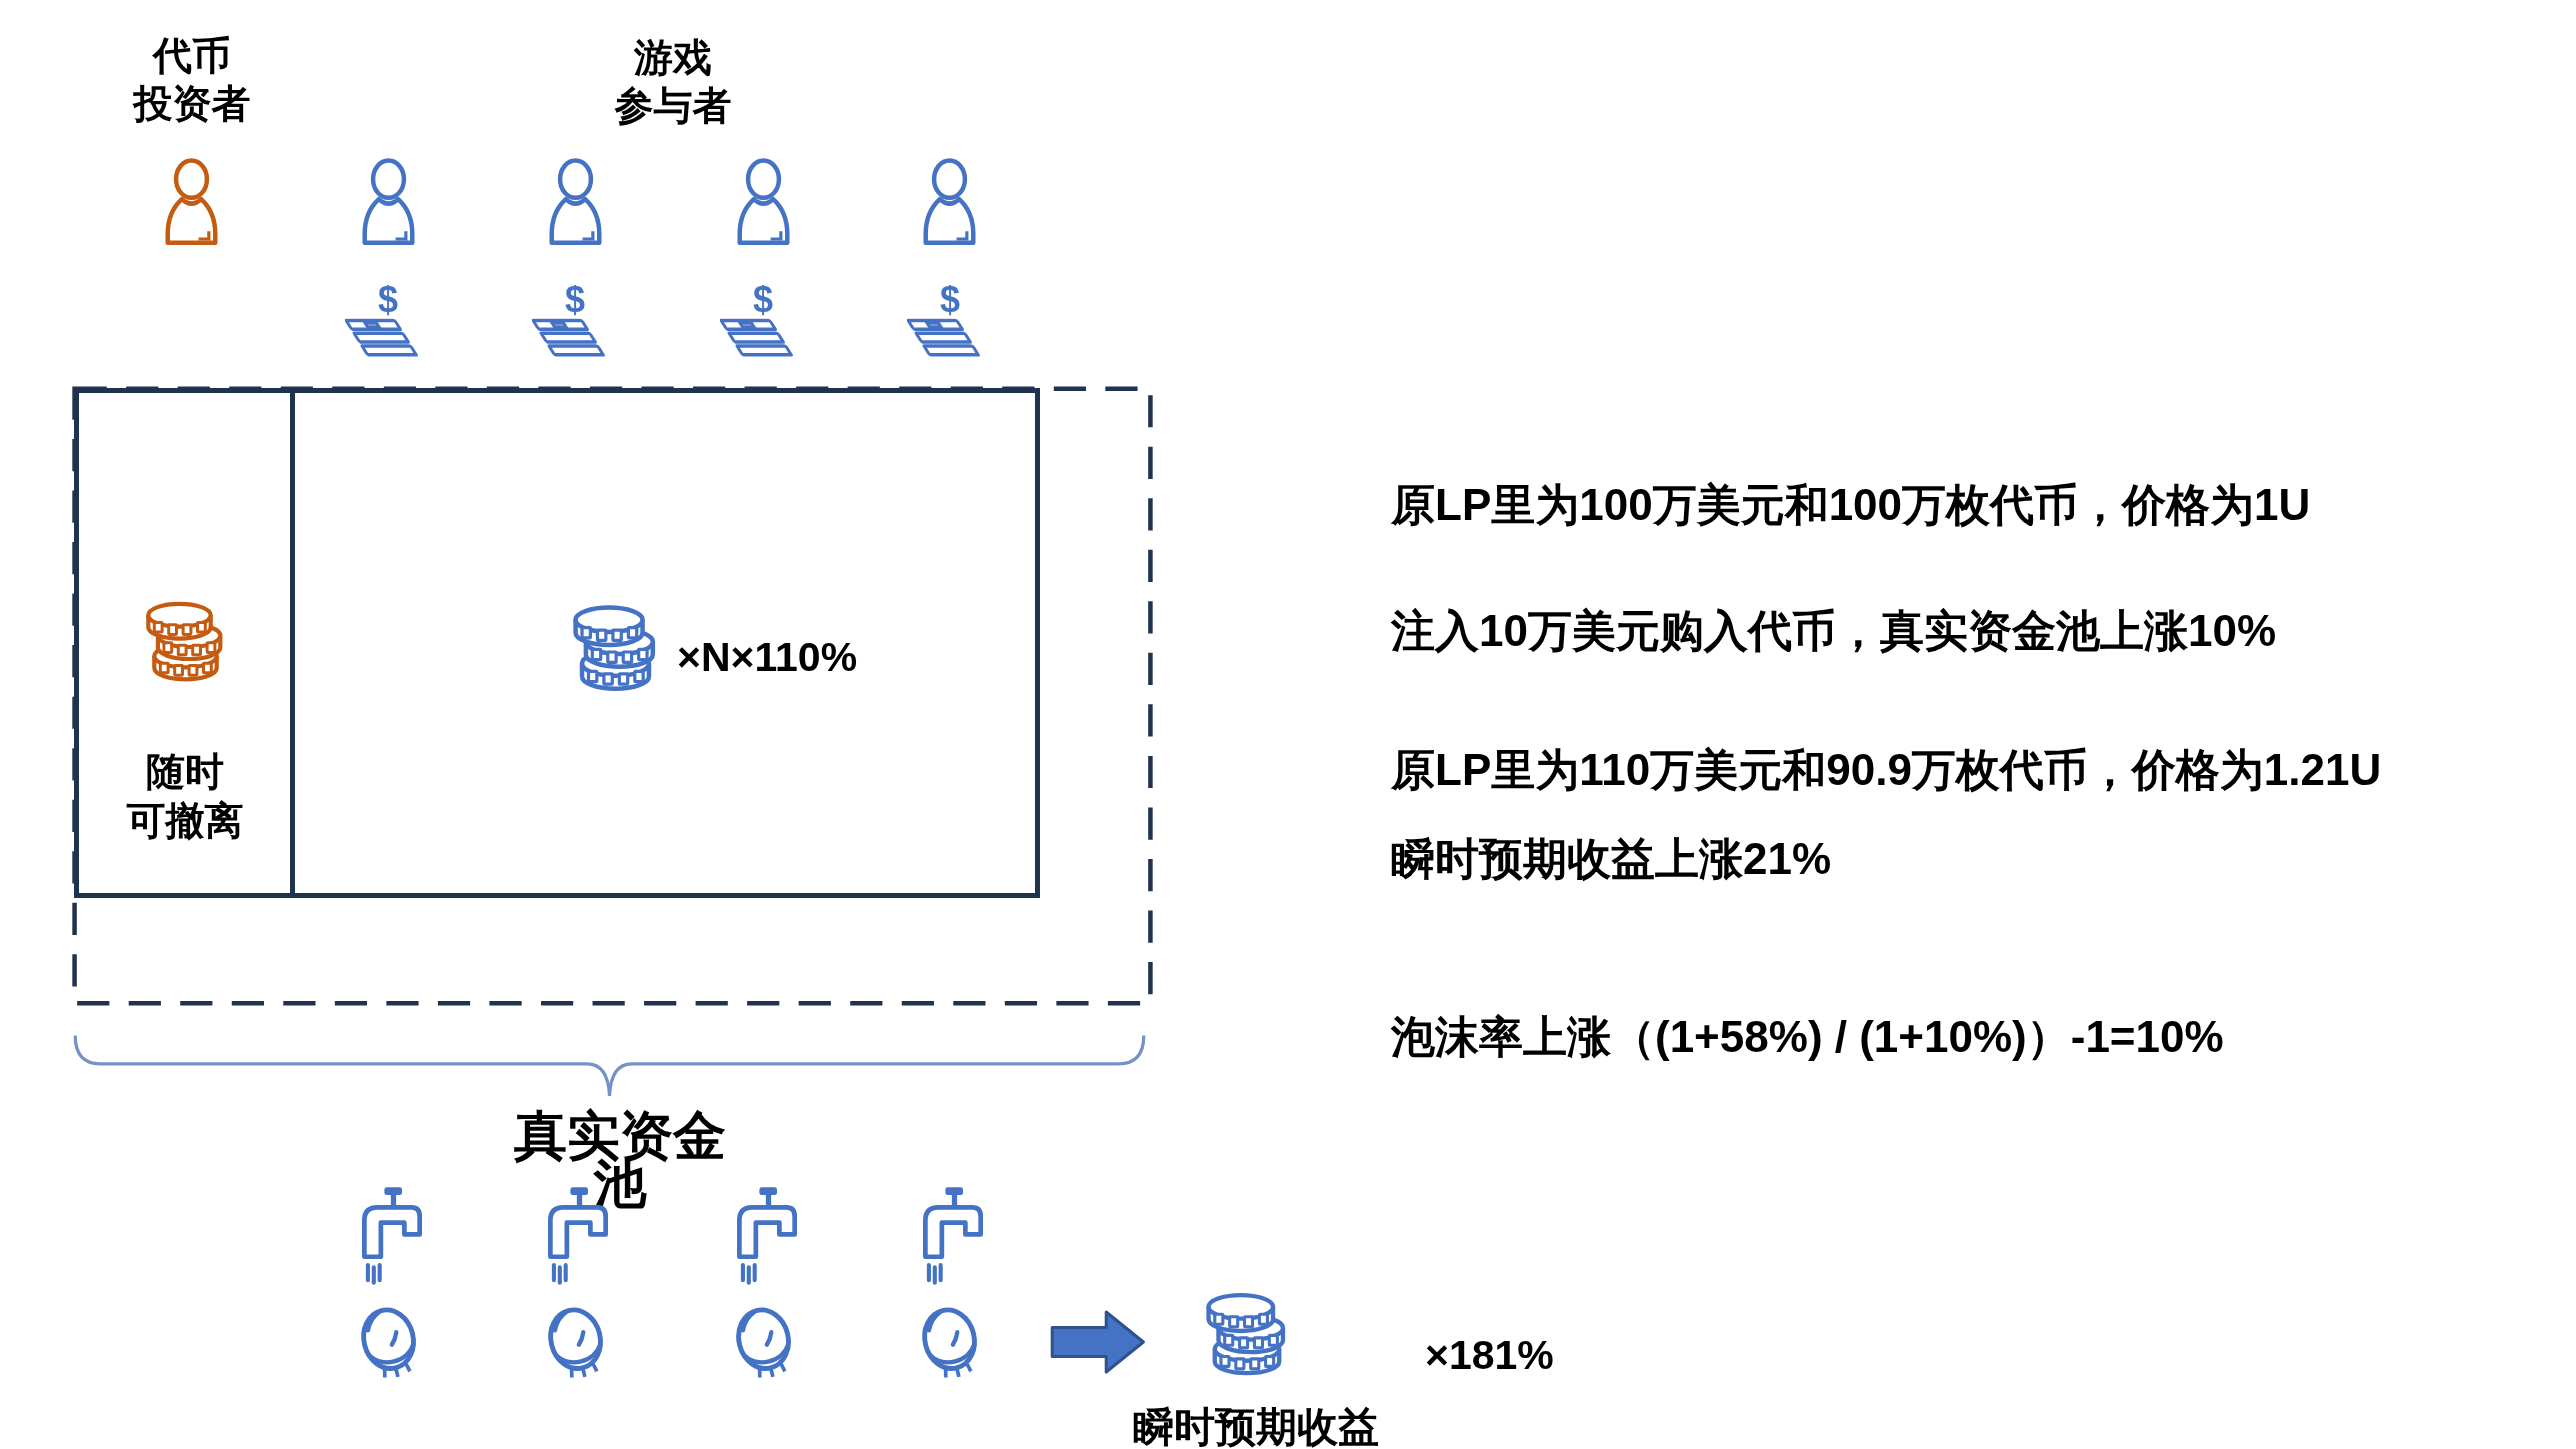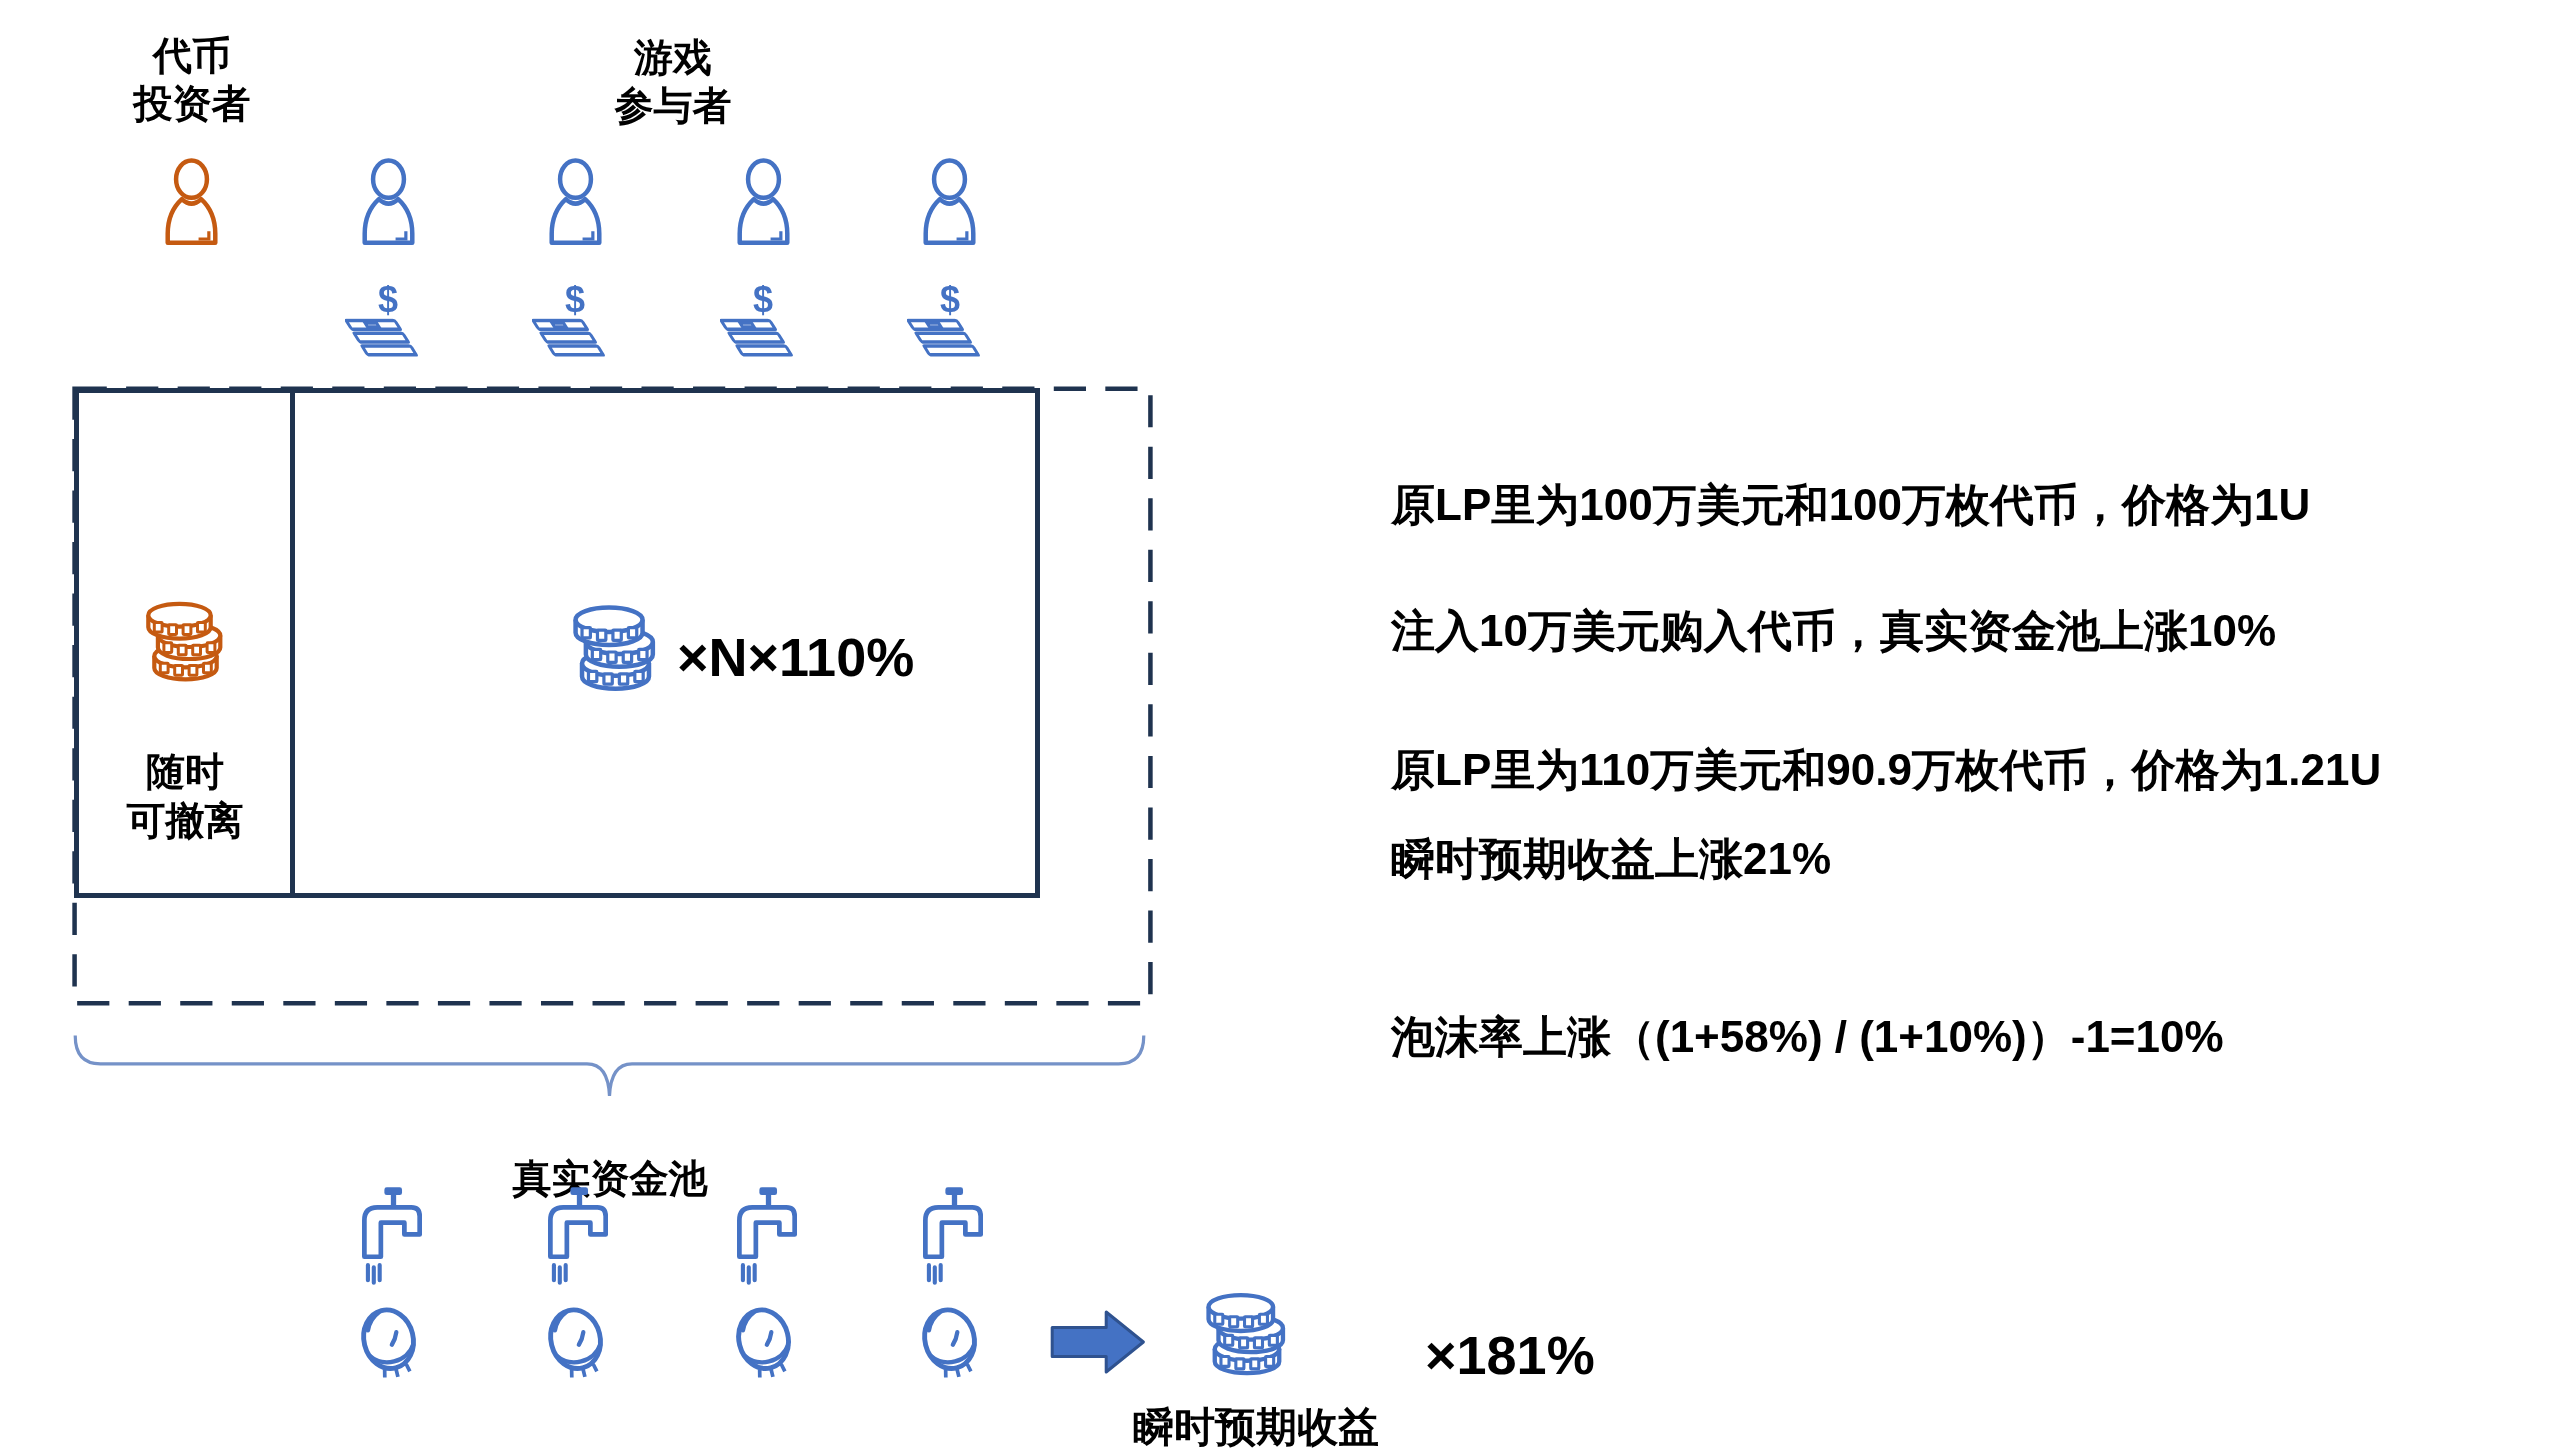--- a/index.html
+++ b/index.html
@@ -1,21 +1,21 @@
 <!DOCTYPE html>
 <html style="font-size:10.3px"><head>
 <meta charset="utf-8">
 <style>
   html,body{margin:0;padding:0;background:#ffffff;}
   body{width:2576px;height:1449px;position:relative;overflow:hidden;
        font-family:"Liberation Sans","DejaVu Sans",sans-serif;color:#000;}
   .abs{position:absolute;}
   .lbl{font-weight:700;text-align:center;white-space:pre-line;line-height:48px;font-size:39px;color:#000;}
   .note{position:absolute;left:1391px;font-weight:700;font-size:44px;line-height:53px;white-space:nowrap;color:#000;margin-top:36px;}
-  .mult{font-weight:700;font-size:54px;line-height:54px;white-space:nowrap;color:#000;}
+  .mult{font-weight:700;font-size:41px;line-height:54px;white-space:nowrap;color:#000;}
   .dollar{font-weight:700;font-size:36px;line-height:36px;text-align:center;color:#4472C4;}
   .blue{color:#4472C4;}
   .orange{color:#C55A11;}
   .solidbox{left:74px;top:388px;width:966px;height:510px;border:5.2px solid #1F334F;
             background:#fff;box-sizing:border-box;z-index:2;}
   .divider{position:absolute;left:211px;top:0;width:5.2px;height:100%;background:#1F334F;}
   .z1{z-index:1}.z3{z-index:3}
   svg.icon{display:block;}
 </style>
 </head>
@@ -139,21 +139,21 @@
 可撤离</div>
 
 <svg class="abs icon blue z3" style="left:564px;top:599px" width="103" height="97" viewBox="0 0 160 150">
     <use href="#sym-coinstack"></use>
   </svg>
 <div class="abs mult z3" style="left:677px;top:630px">×N×110%</div>
 
 <svg class="abs" style="left:72px;top:1029px" width="1075" height="76" viewBox="0 0 1670 118">
   <path d="M5 10 Q5 54 44 54 L800 54 Q833 54 835 104 Q837 54 870 54 L1626 54 Q1665 54 1665 10" fill="none" stroke="#7592C8" stroke-width="5"></path>
 </svg>
-<div class="abs lbl" style="left:481px;top:1112px;width:258px;font-size:39px;margin-top:43px;">真实资金池</div>
+<div class="abs lbl" style="left:491px;top:1112px;width:258px;font-size:53px;">真实资金池</div>
 
 <svg class="abs icon blue" style="left:350px;top:1185px" width="77" height="100" viewBox="0 0 130 170">
     <use href="#sym-faucet"></use>
   </svg>
 <svg class="abs icon blue" style="left:536px;top:1185px" width="77" height="100" viewBox="0 0 130 170">
     <use href="#sym-faucet"></use>
   </svg>
 <svg class="abs icon blue" style="left:725px;top:1185px" width="77" height="100" viewBox="0 0 130 170">
     <use href="#sym-faucet"></use>
   </svg>

